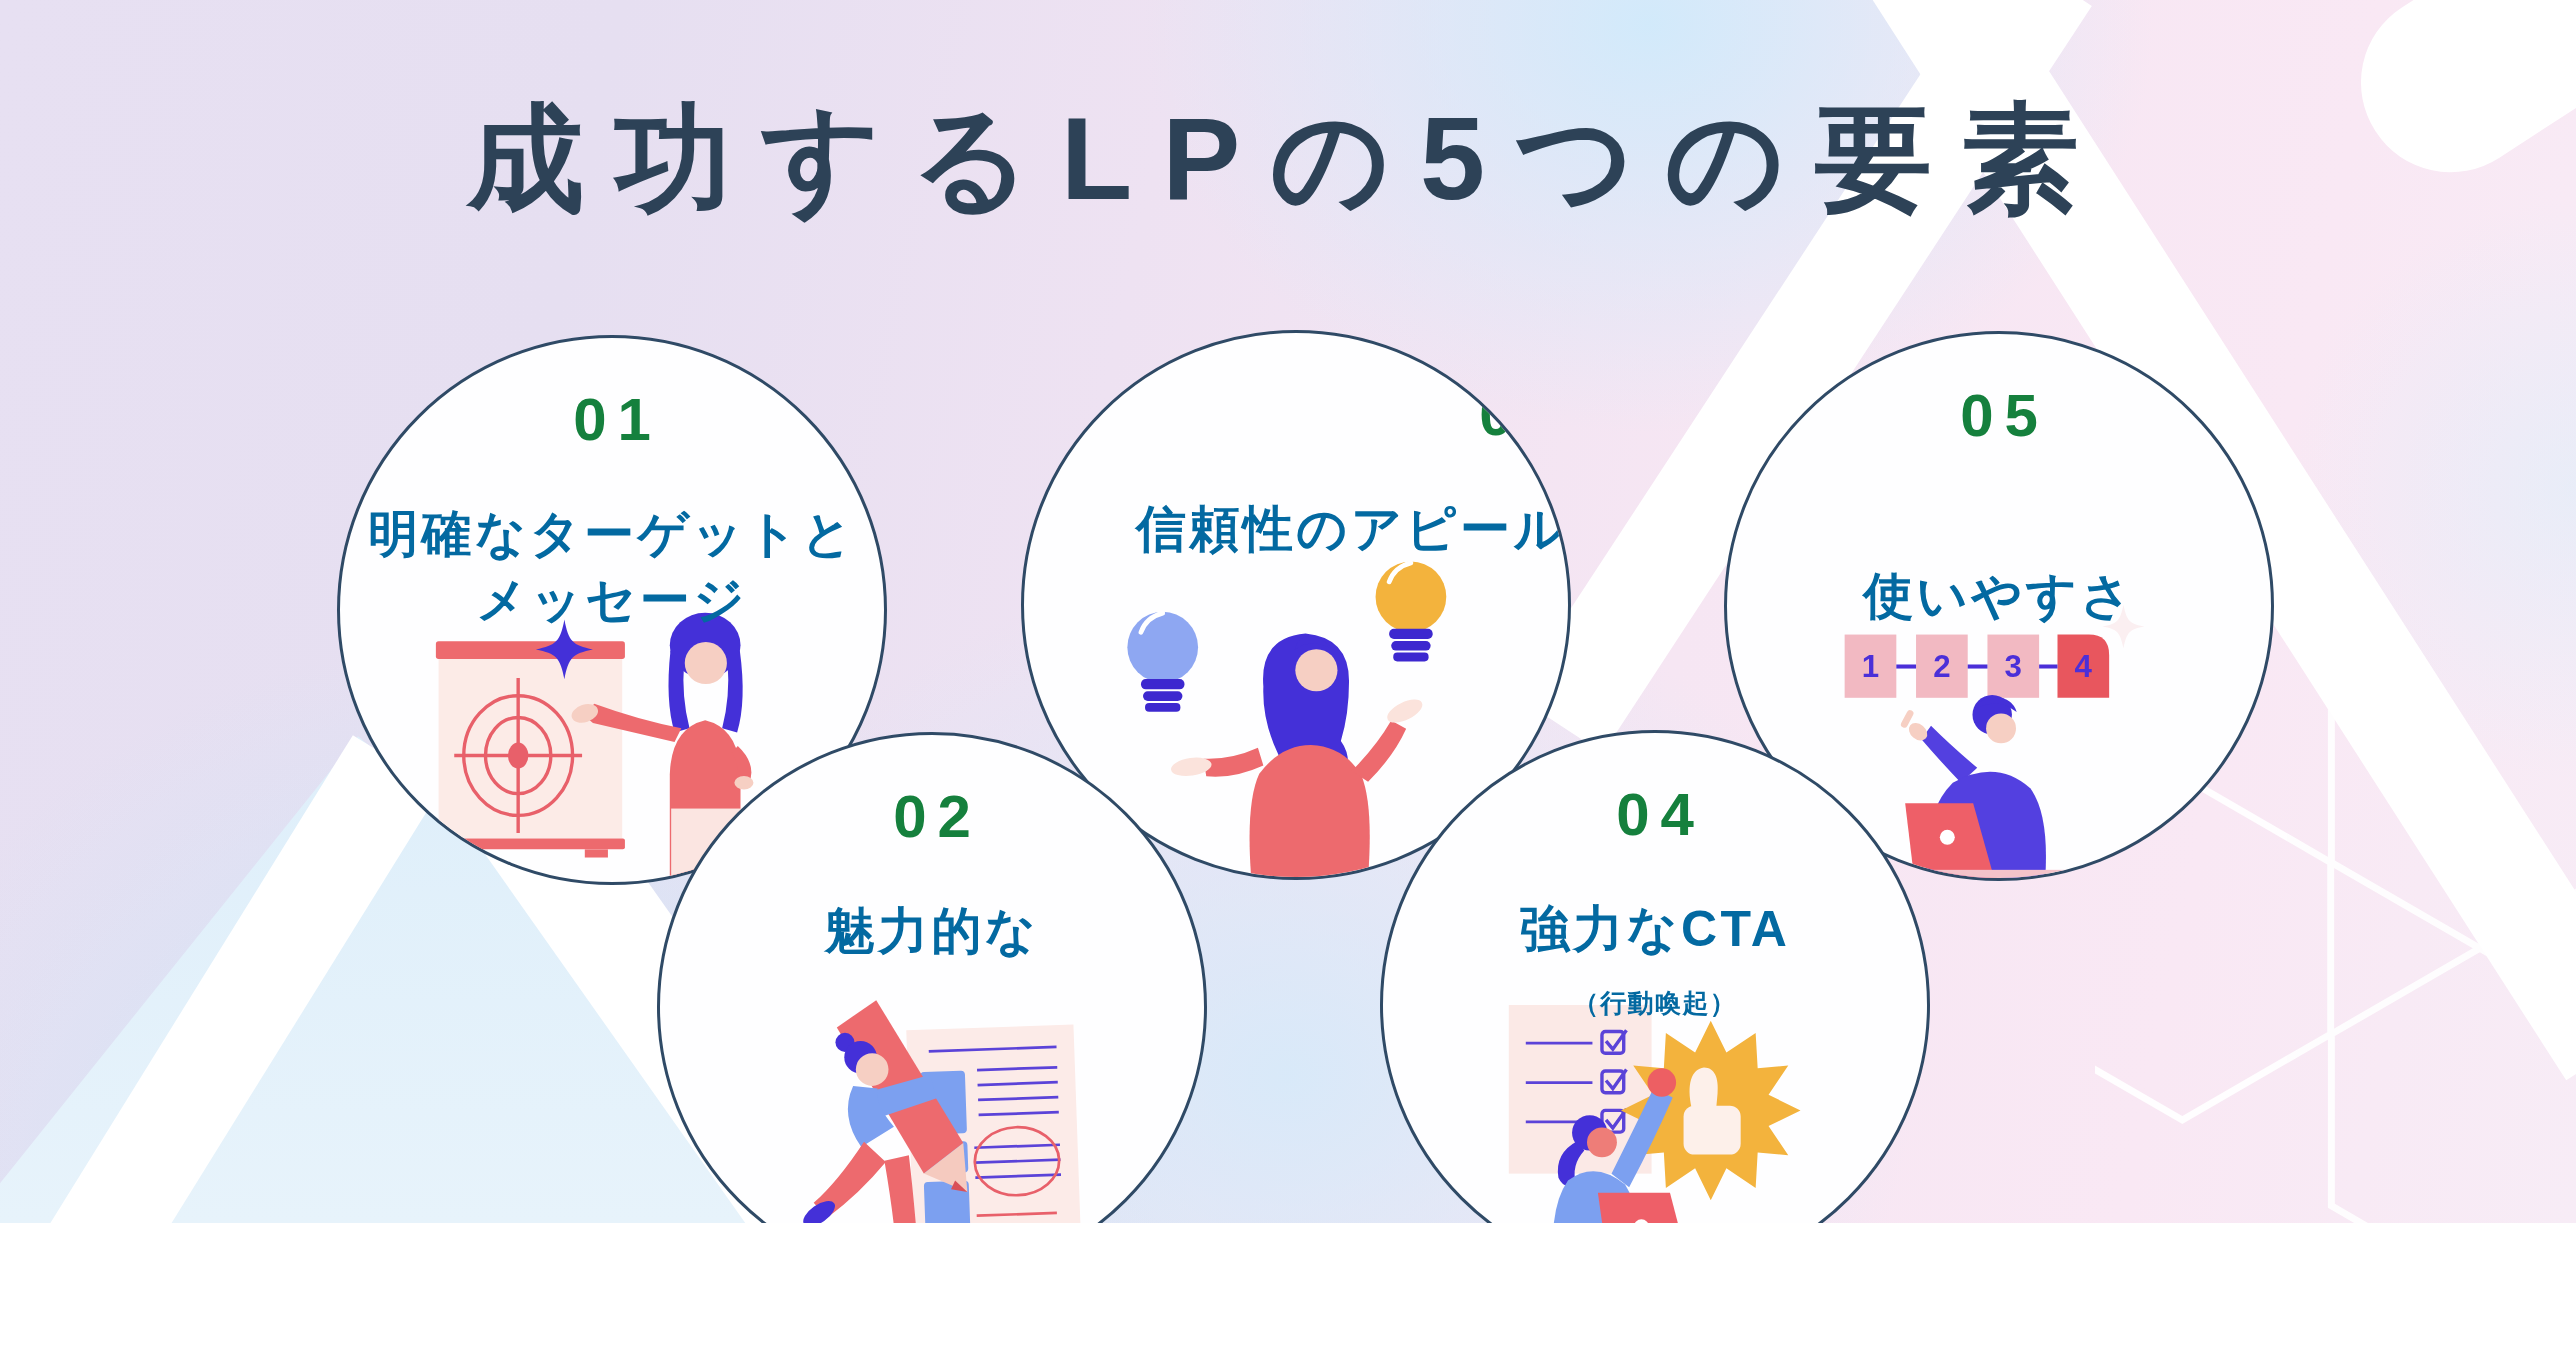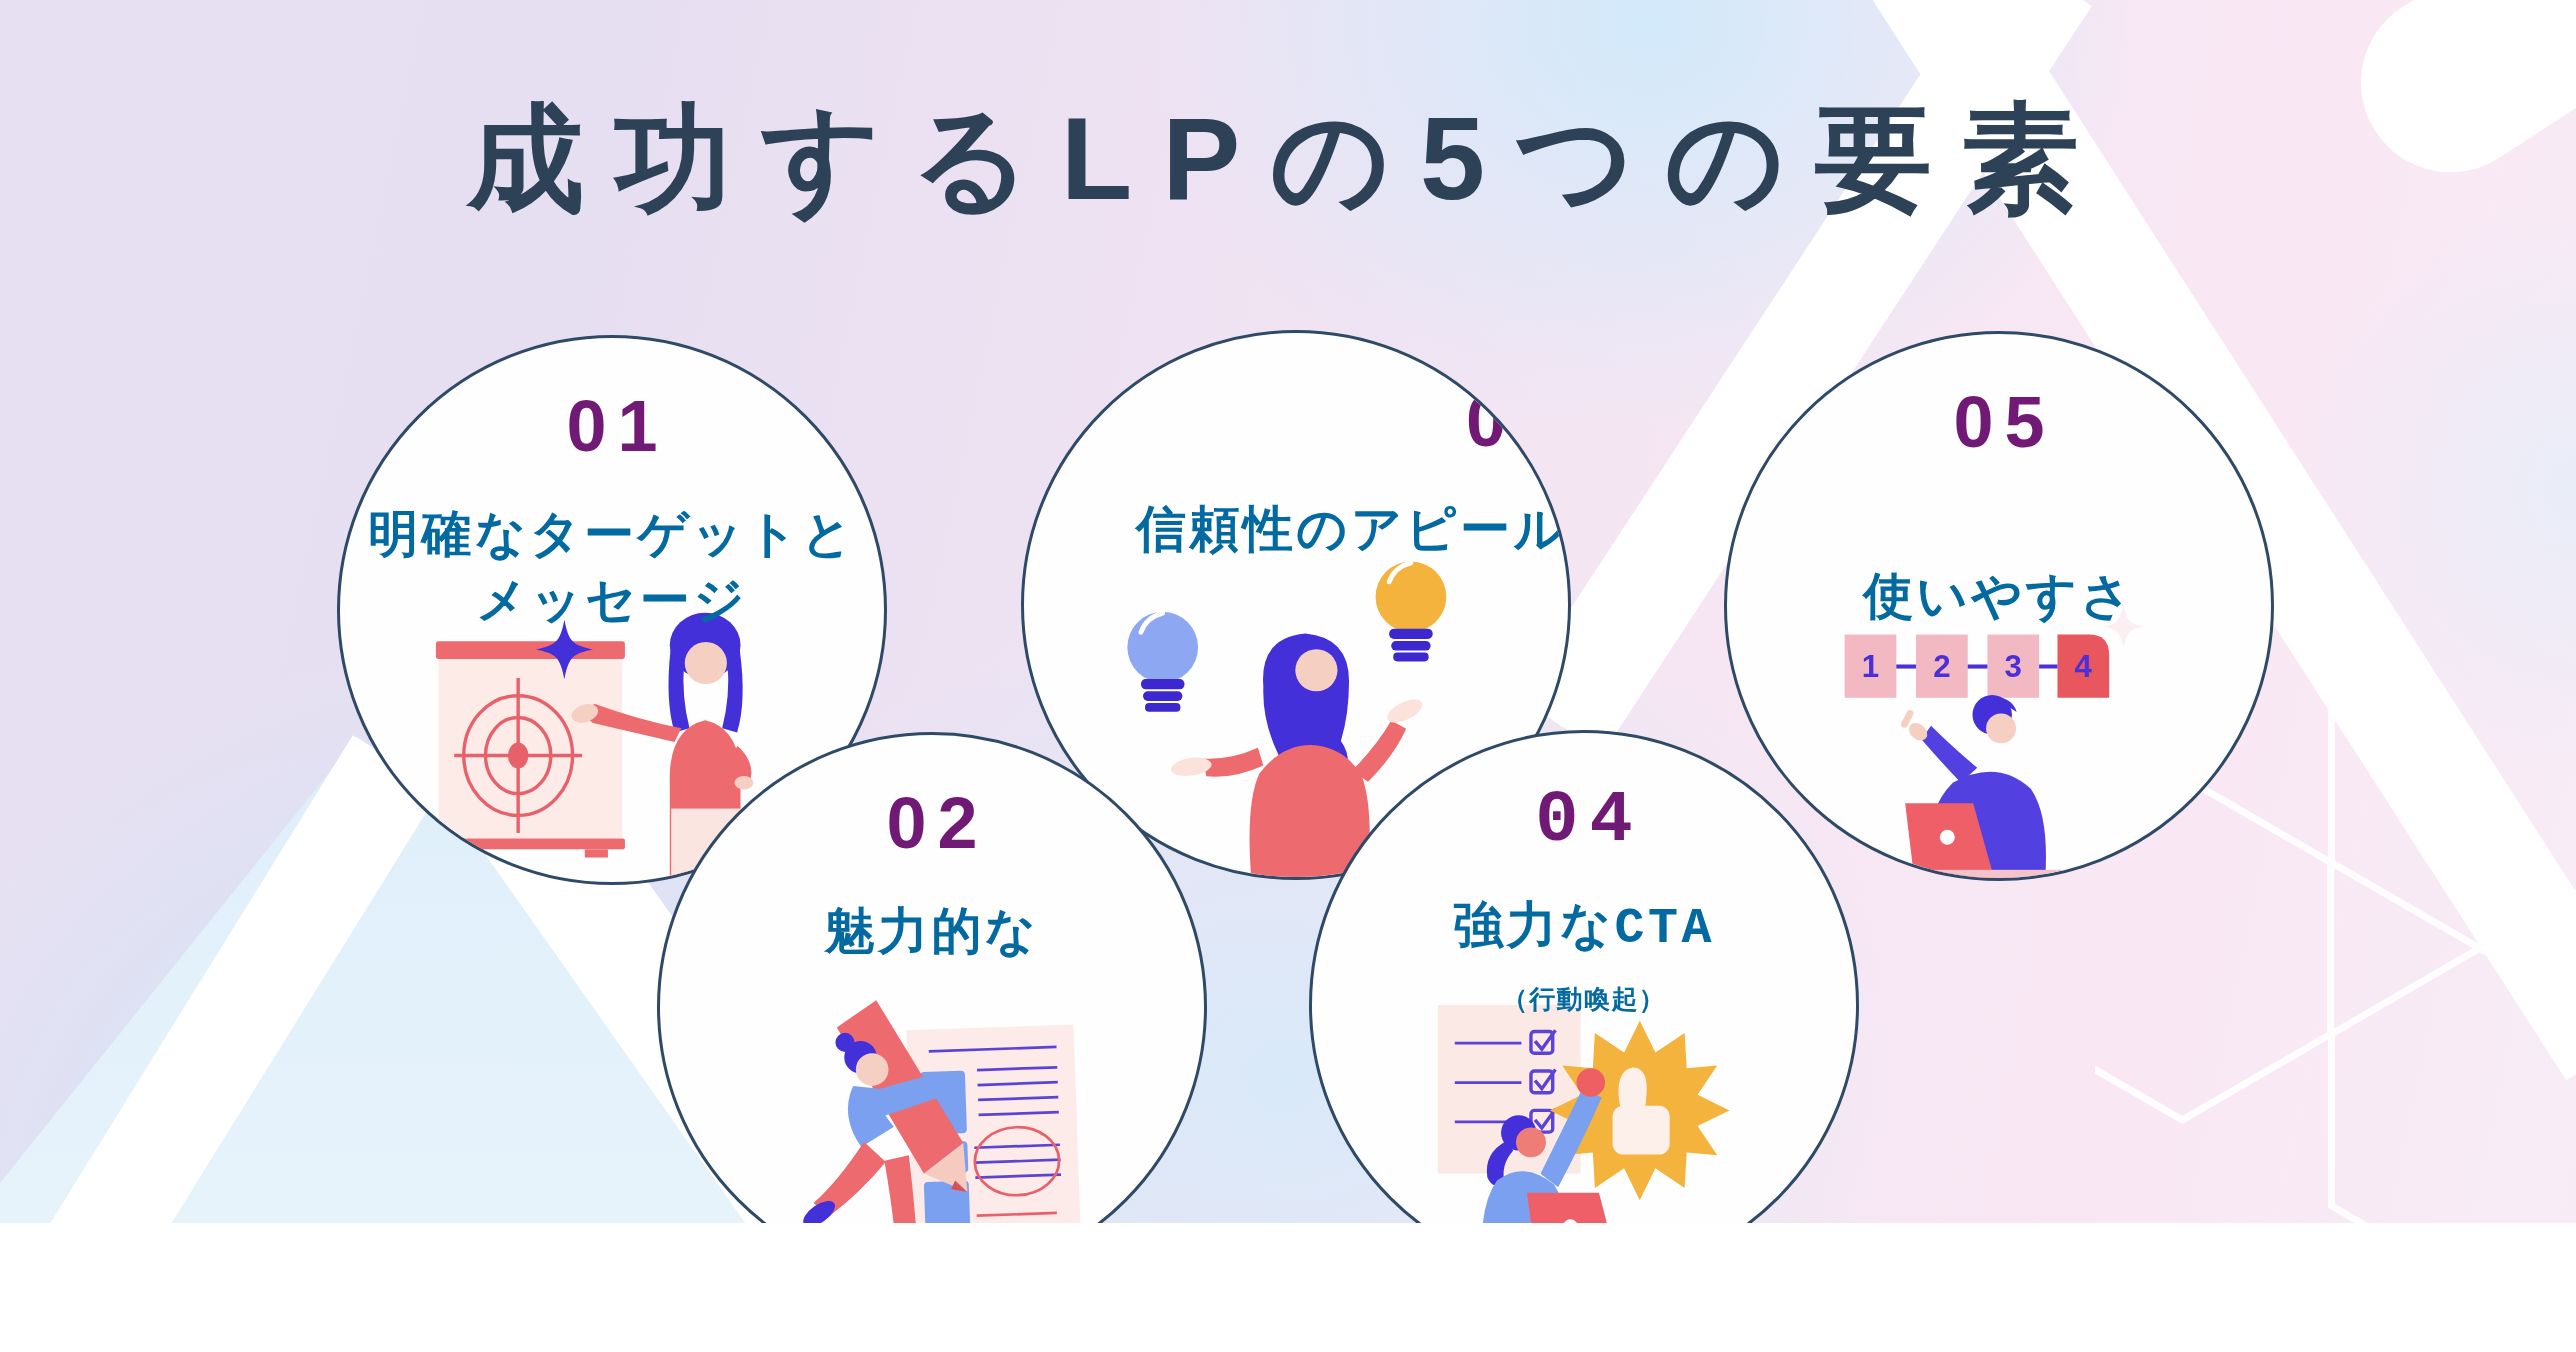--- a/index.html
+++ b/index.html
@@ -22,25 +22,25 @@
   #stripe-4{left:2205px;top:-151px;width:110px;height:1305px;transform:rotate(-32.7deg);}
   #corner-blob{position:absolute;right:-103px;top:-48px;width:330px;height:179px;background:#fff;
     border-radius:89px;transform:rotate(-33deg);}
   #hex-pattern{position:absolute;right:0;bottom:0;width:481px;height:522px;}
   .page-title{position:absolute;left:0;top:81px;width:100%;margin:0;text-align:center;
     font-size:117px;font-weight:700;letter-spacing:30px;color:#2d4257;}
   .circle{position:absolute;width:550px;height:550px;border-radius:50%;background:#fefeff;
     border:3.4px solid #2f4a66;box-sizing:border-box;overflow:hidden;text-align:center;}
   .z-back{z-index:10;} .z-front{z-index:12;}
   #circle-01{left:337px;top:335px;} #circle-02{left:657px;top:732px;}
-  #circle-03{left:1021px;top:330px;text-align:right;} #circle-04{left:1309px;top:730px;font-family:Liberation Mono, monospace;}
+  #circle-03{left:1021px;top:330px;text-align:right;} #circle-04{left:1380px;top:730px;}
   #circle-05{left:1724px;top:331px;}
   .illus{position:absolute;left:0;top:0;width:100%;height:100%;}
-  .num{position:absolute;top:49px;left:0;width:100%;font-size:72px;font-weight:700;
-    color:#701a75;letter-spacing:11px;text-indent:11px;line-height:1.1;}
+  .num{position:absolute;top:49px;left:0;width:100%;font-size:60px;font-weight:700;
+    color:#15803d;letter-spacing:11px;text-indent:11px;line-height:1.1;}
   .label{position:absolute;top:163px;left:0;width:100%;font-size:50px;font-weight:700;
     color:#0369a1;letter-spacing:3.4px;line-height:1.32;}
   .label .sub{font-size:26px;letter-spacing:1.4px;}
 </style>
 </head>
 <body>
 
 <div id="stage">
 
   <div class="bg-tint"></div>

